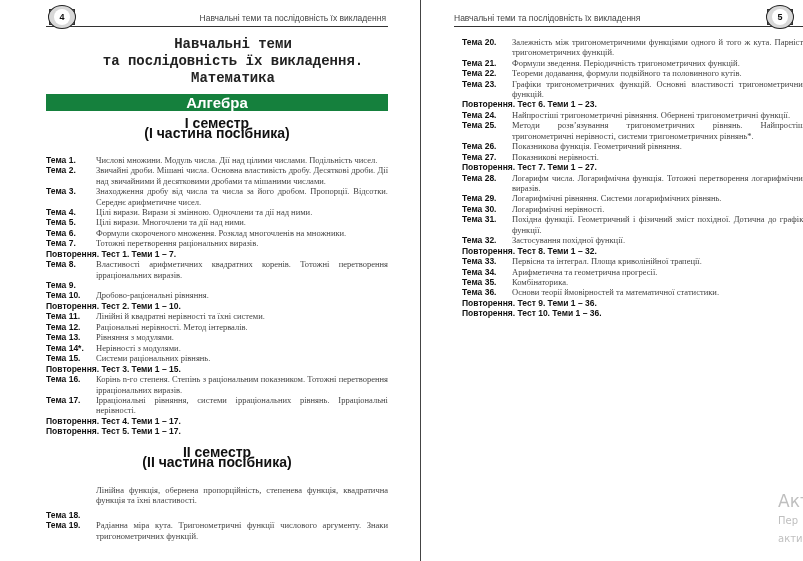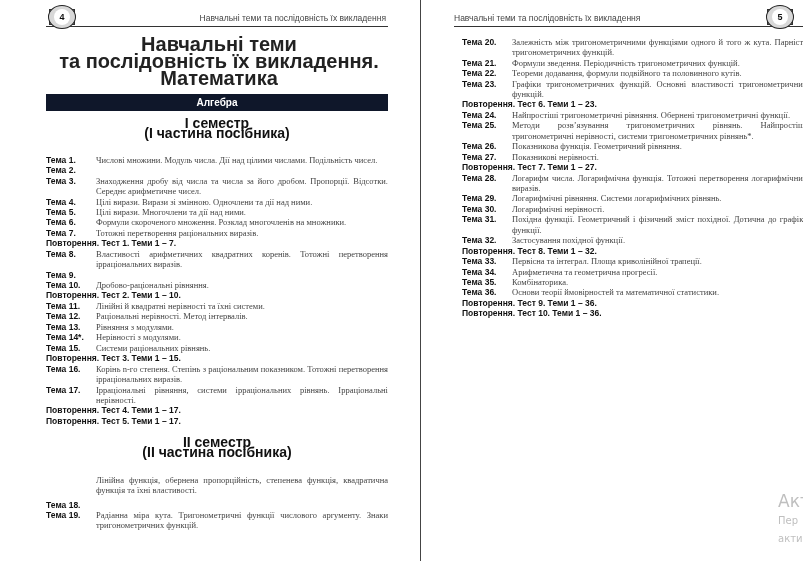--- a/index.html
+++ b/index.html
@@ -10,23 +10,23 @@
   #right { left:422px; width:381px; }
   .divider { position:absolute; left:420px; top:0; width:1px; height:561px; background:#444; }
 
   .runhead { position:absolute; height:24px; border-bottom:1px solid #333; }
   .runhead .txt { position:absolute; bottom:3px; font-family:"Liberation Sans", sans-serif; font-size:8.5px; color:#444; white-space:nowrap; }
   .pnum { position:absolute; top:9px; width:26px; height:16px; background:#e8e8e8; border:1px solid #333; box-sizing:border-box; }
   .pnum .circ { position:absolute; left:-2px; top:-5px; width:28px; height:24px; border-radius:50%; border:1.5px solid #222; background:#d8d8d8; box-sizing:border-box;
                 display:flex; align-items:center; justify-content:center; font-family:"Liberation Sans", sans-serif; font-weight:bold; font-size:9px; color:#111; }
   .pnum .circ span{ background:#fff; border-radius:50%; width:16px; height:16px; display:flex; align-items:center; justify-content:center; }
 
-  .title { position:absolute; left:48px; width:342px; top:36px; text-align:center; font-family:Liberation Sans, sans-serif; font-weight:bold; font-size:20px; line-height:17px; color:#222; }
-  .bar { position:absolute; left:46px; width:342px; top:94px; height:17px; background:#0f172a; color:#fff; text-align:center;
-         font-family:"Liberation Sans", sans-serif; font-weight:bold; font-size:10px; line-height:17px; }
+  .title { position:absolute; left:62px; width:342px; top:36px; text-align:center; font-family:Liberation Mono, monospace; font-weight:bold; font-size:14px; line-height:17px; color:#222; }
+  .bar { position:absolute; left:46px; width:342px; top:94px; height:17px; background:#15803d; color:#fff; text-align:center;
+         font-family:"Liberation Sans", sans-serif; font-weight:bold; font-size:15px; line-height:17px; }
   .sem { text-align:center; font-family:"Liberation Sans", sans-serif; font-weight:bold; font-size:14px; line-height:10px; color:#111; }
 
   .list { position:absolute; }
   .row { display:flex; font-size:8.5px; line-height:10.4px; }
   .row .k { flex:0 0 auto; font-family:"Liberation Sans", sans-serif; font-weight:bold; color:#111; font-size:8.5px; }
   .row .v { flex:1; text-align:justify; color:#444; }
   .rep { font-family:"Liberation Sans", sans-serif; font-weight:bold; font-size:8.5px; line-height:10.6px; color:#111; }
 
   .watermark { position:absolute; left:778px; top:490px; font-family:"DejaVu Sans", sans-serif; color:#bfbfbf; white-space:nowrap; }
   .watermark .w1 { font-size:17px; line-height:22px; }
@@ -57,20 +57,21 @@
   <div class="list" style="left:46px;width:342px;top:118px;">
     <div class="sem">І семестр</div>
     <div class="sem" style="margin-bottom:17px;">(І частина посібника)</div>
     <div id="items1">
         <div class="row">
           <span class="k" style="width: 50px;">Тема 1.</span>
           <span class="v">Числові множини. Модуль числа. Дії над цілими числами. Подільність чисел.</span>
         </div>
         <div class="row">
           <span class="k" style="width: 50px;">Тема 2.</span>
+          <span class="v">Звичайні дроби. Мішані числа. Основна властивість дробу. Десяткові дроби. Дії над звичайними й десятковими дробами та мішаними числами.</span>
         </div>
         <div class="row">
           <span class="k" style="width: 50px;">Тема 3.</span>
           <span class="v">Знаходження дробу від числа та числа за його дробом. Пропорції. Відсотки. Середнє арифметичне чисел.</span>
         </div>
         <div class="row">
           <span class="k" style="width: 50px;">Тема 4.</span>
           <span class="v">Цілі вирази. Вирази зі змінною. Одночлени та дії над ними.</span>
         </div>
         <div class="row">

